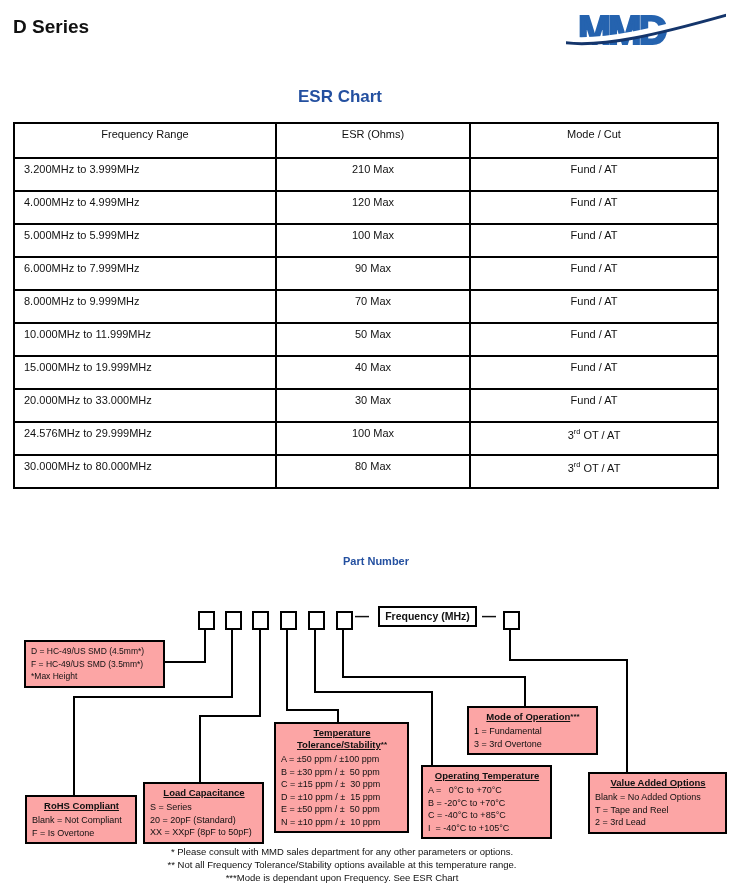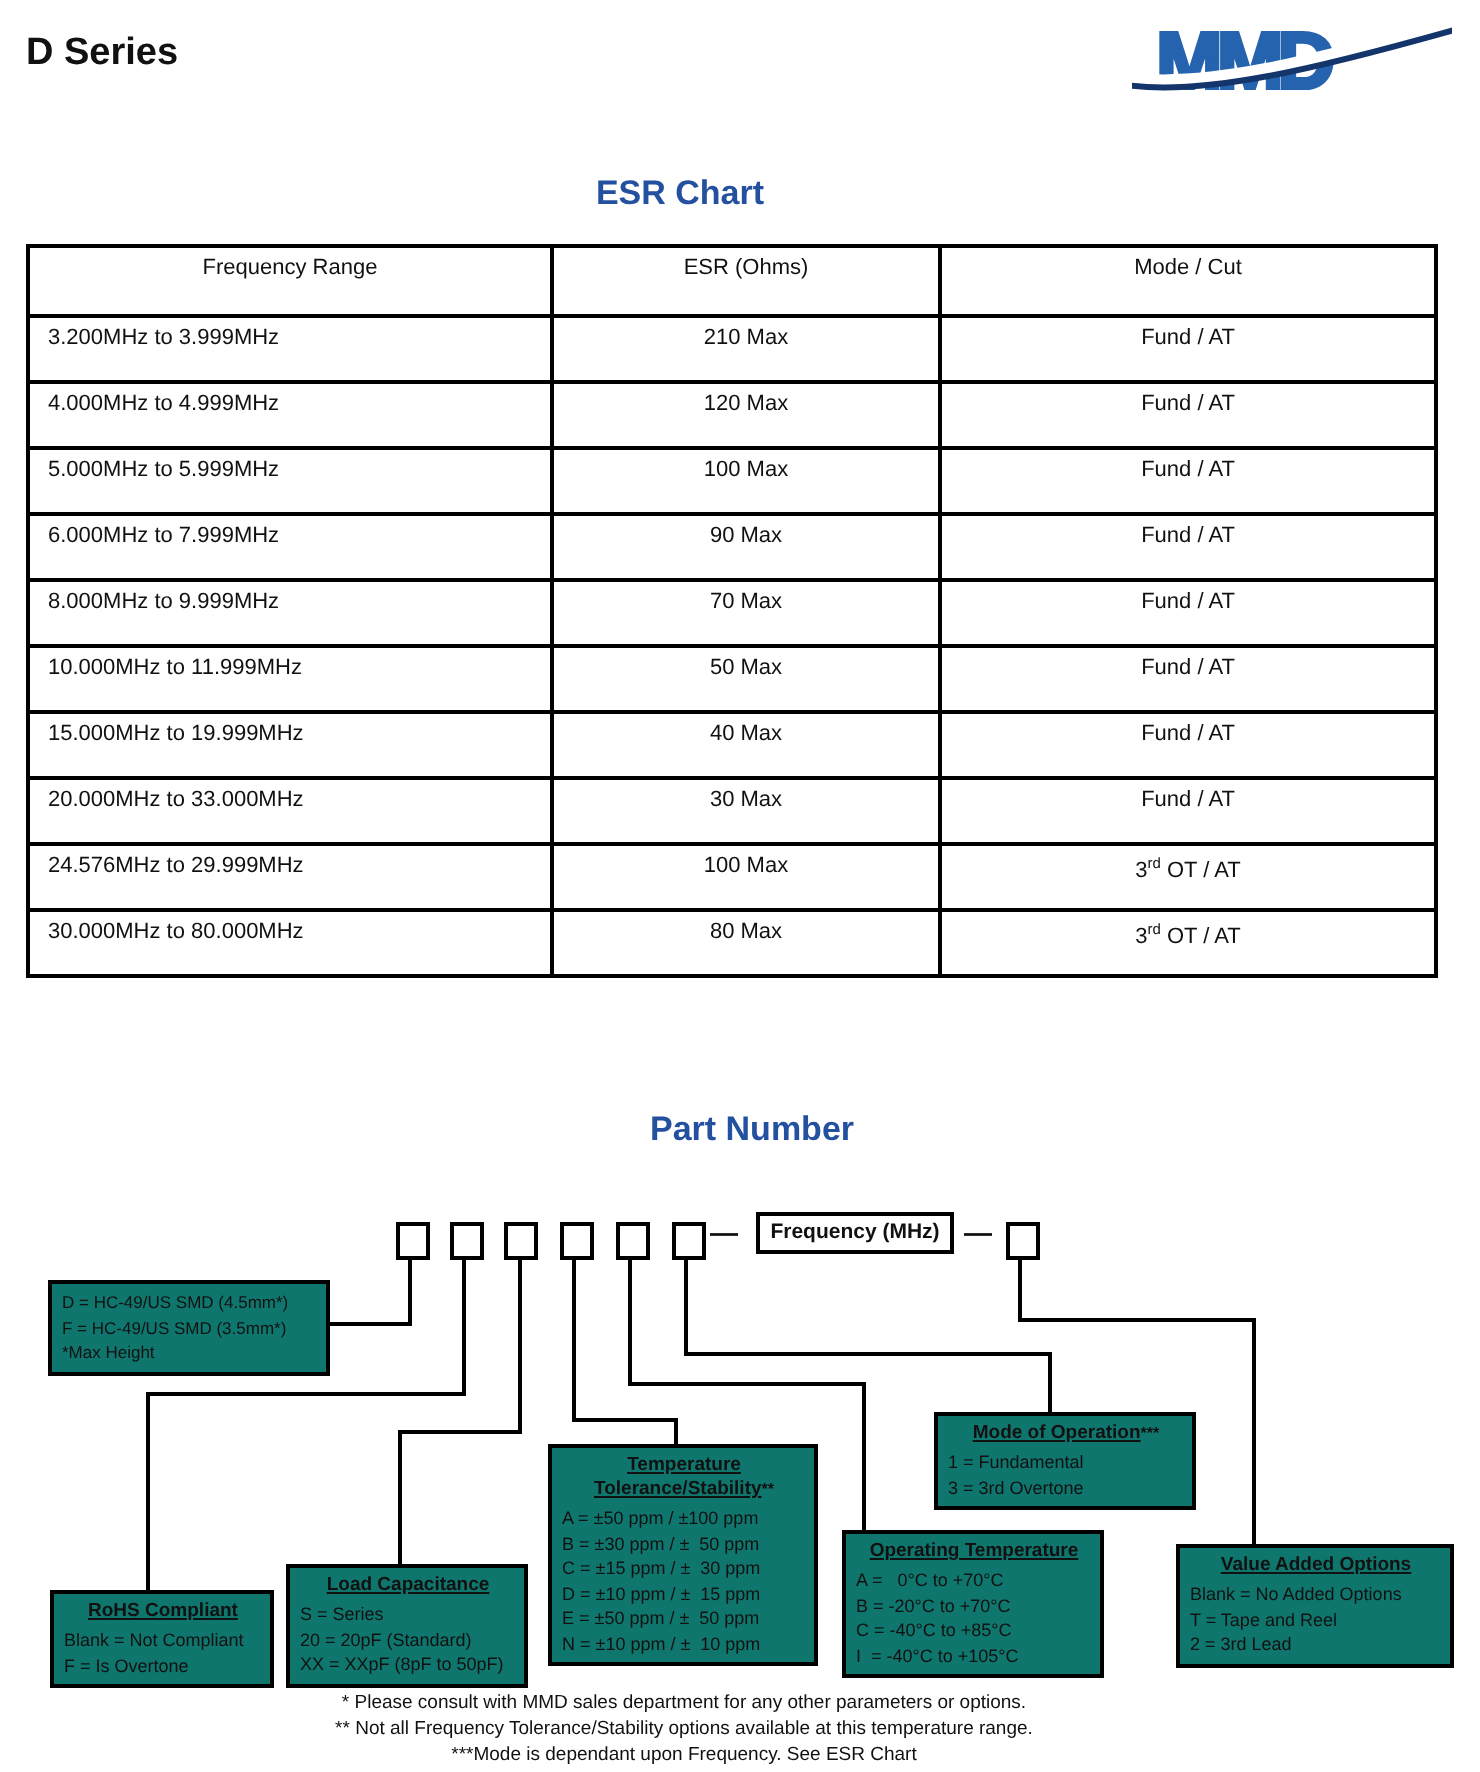--- a/index.html
+++ b/index.html
@@ -5,42 +5,42 @@
   html,body{margin:0;padding:0;}
   body{
     width:740px;height:886px;position:relative;background:#ffffff;
     font-family:"Liberation Sans","DejaVu Sans",sans-serif;color:#111;
     overflow:hidden;
   }
   .abs{position:absolute;}
   #doc-title{left:13px;top:16px;font-size:19px;font-weight:bold;}
   #logo{left:566px;top:7px;width:160px;height:46px;}
   #esr-title{left:0;top:87px;width:680px;text-align:center;font-size:17px;font-weight:bold;}
-  #pn-title{left:36px;top:555px;width:680px;text-align:center;font-size:17px;font-weight:bold;}
+  #pn-title{left:36px;top:555px;width:680px;text-align:center;font-size:11px;font-weight:bold;}
 
   
   #esr-table{position:absolute;left:13px;top:122px;border-collapse:collapse;table-layout:fixed;}
   #esr-table th,#esr-table td{border:2px solid #000;font-size:11px;vertical-align:top;padding:4px 2px 0 2px;}
   #esr-table th{font-weight:normal;text-align:center;height:29px;}
   #esr-table td{height:27px;}
   #esr-table td.c{text-align:center;}
   #esr-table td.l{text-align:left;padding-left:9px;}
   #esr-table sup{font-size:7.5px;}
 
   
   .pn-box{position:absolute;top:611px;width:13px;height:15px;border:2px solid #000;background:#fff;}
   .pn-dash{position:absolute;top:608px;font-weight:bold;font-size:14px;}
   #freq-box{position:absolute;left:378px;top:606px;width:95px;height:17px;border:2px solid #000;
     text-align:center;font-weight:bold;font-size:10.5px;line-height:17px;}
 
   
   #connectors{position:absolute;left:0;top:595px;}
 
   
-  .callout{position:absolute;border:2px solid #000;background:#0f766e;padding:3px 4px 3px 5px;}
+  .callout{position:absolute;border:2px solid #000;background:#fca5a5;padding:3px 4px 3px 5px;}
   .bx-title{font-weight:bold;text-align:center;font-size:9.5px;line-height:12px;margin-bottom:2px;}
   .bx-title .u{text-decoration:underline;}
   .bx-title .sfx{font-size:8px;vertical-align:top;}
   .bx-line{white-space:pre;font-size:9px;line-height:12.5px;}
   #series-box{left:24px;top:640px;width:128px;}
   #series-box .bx-line{font-size:8.5px;line-height:12.5px;}
   #rohs-box{left:25px;top:795px;width:99px;}
   #load-box{left:143px;top:782px;width:108px;}
   #temp-box{left:274px;top:722px;width:122px;}
   #optemp-box{left:421px;top:765px;width:118px;}

